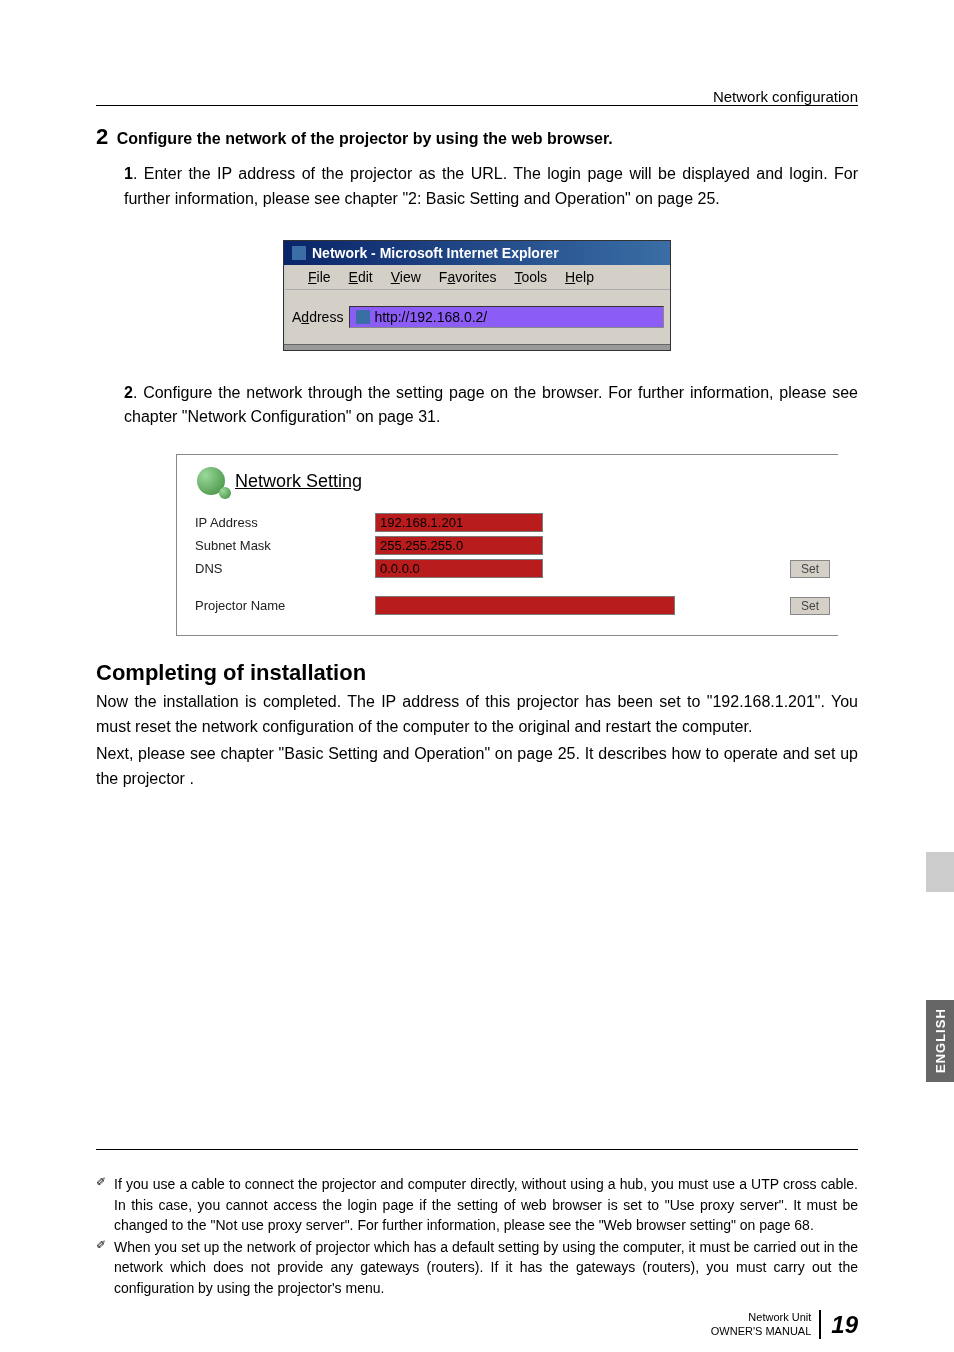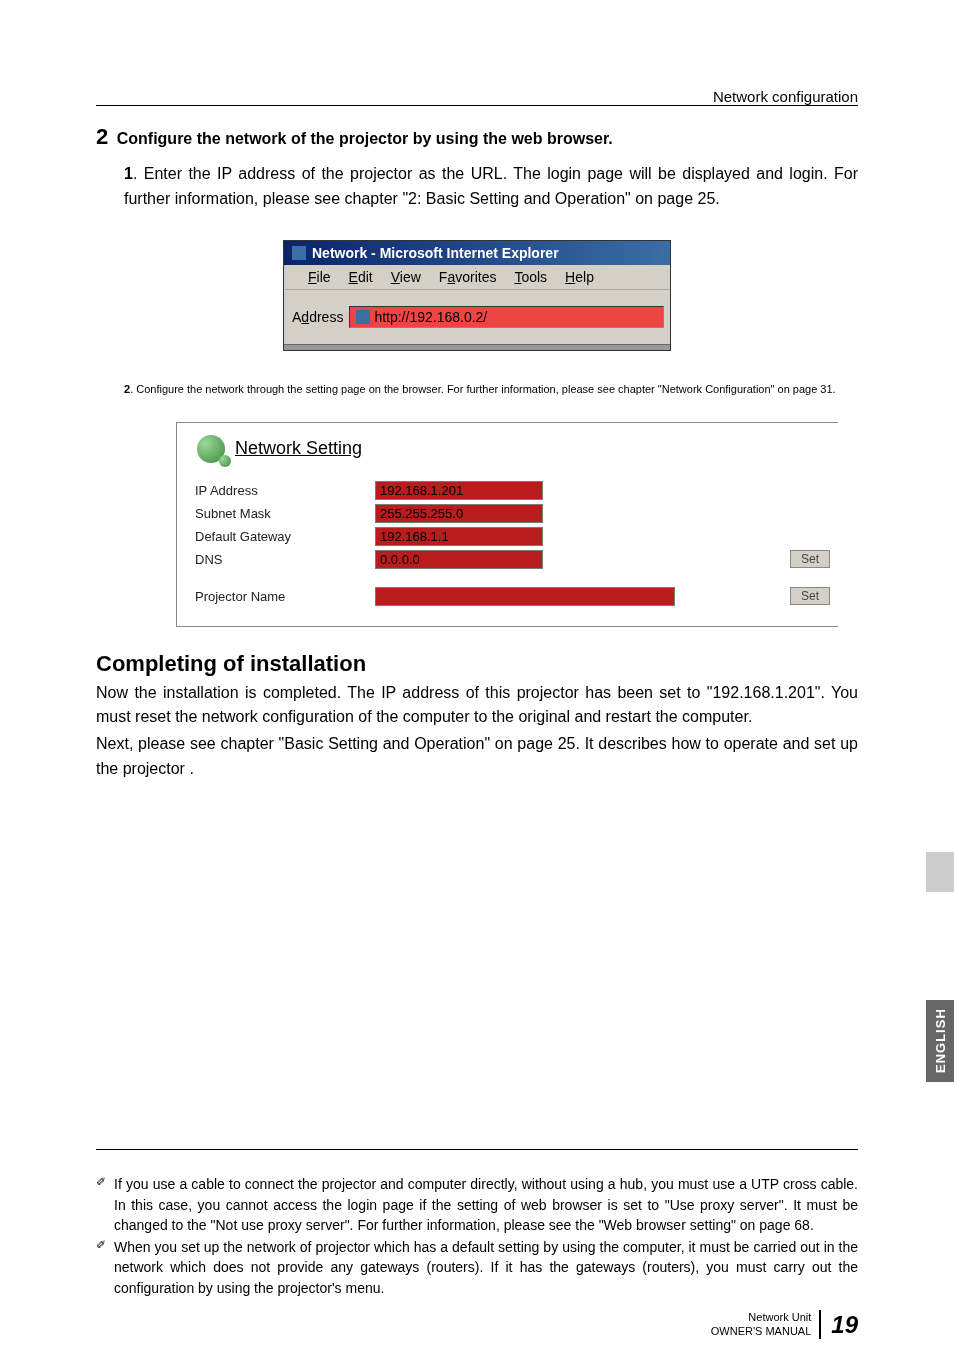--- a/index.html
+++ b/index.html
@@ -82,21 +82,21 @@
       background: #d4d0c8;
       padding: 16px 6px;
       display: flex;
       align-items: center;
       gap: 6px;
       font-size: 14px;
       border-top: 1px solid #aaa;
       border-left: 2px solid #ccc;
     }
     .ie-address .addr-input {
-      background: #ef4444;
+      background: #8b5cf6;
       border: 1px inset #888;
       padding: 2px 6px;
       flex: 1;
       font-size: 14px;
       display: flex;
       align-items: center;
       gap: 4px;
     }
     .ie-small-icon {
       width: 14px; height: 14px;
@@ -105,21 +105,21 @@
     }
     .ie-bottom-bar {
       height: 6px;
       background: #999;
       border-top: 1px solid #666;
     }
     .substep2 {
       margin-left: 28px;
       margin-top: 30px;
       text-align: justify;
-      font-size: 11px;
+      font-size: 16px;
       line-height: 1.55;
     }
     .network-panel {
       margin: 24px 20px 20px 80px;
       border-left: 1px solid #888;
       border-top: 1px solid #888;
       border-bottom: 1px solid #888;
       padding: 12px 8px 16px 18px;
       font-family: Tahoma, Arial, sans-serif;
     }
@@ -311,24 +311,20 @@
     </div>
     <div class="net-row">
       <span class="lbl">IP Address</span>
       <input class="txtfield" value="192.168.1.201" style="">
     </div>
     <div class="net-row">
       <span class="lbl">Subnet Mask</span>
       <input class="txtfield" value="255.255.255.0" style="">
     </div>
     <div class="net-row">
-      <span class="lbl">Default Gateway</span>
-      <input class="txtfield" value="192.168.1.1" style="">
-    </div>
-    <div class="net-row">
       <span class="lbl">DNS</span>
       <input class="txtfield" value="0.0.0.0" style="">
       <button class="setbtn">Set</button>
     </div>
     <div class="net-sep"></div>
     <div class="net-row">
       <span class="lbl">Projector Name</span>
       <input class="txtfield wide" value="" style="">
       <button class="setbtn">Set</button>
     </div>

